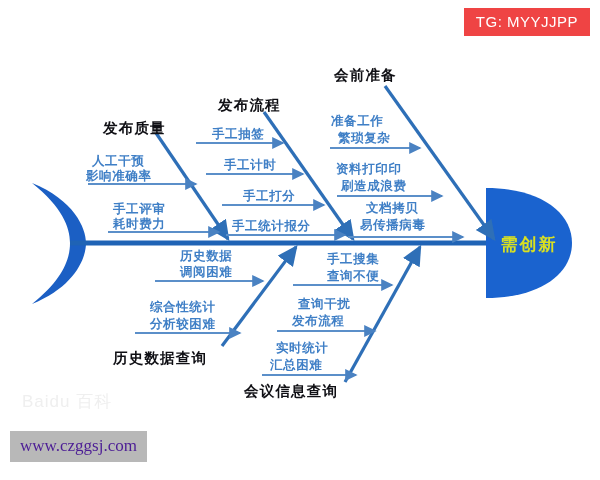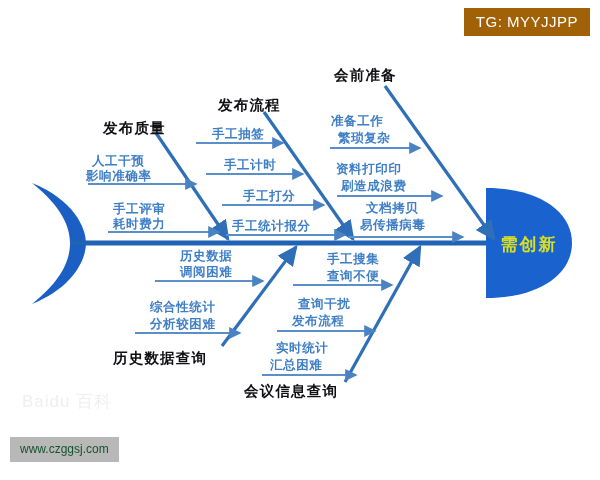--- a/index.html
+++ b/index.html
@@ -9,35 +9,35 @@
     font-family:"Liberation Sans","DejaVu Sans",sans-serif;
     overflow:hidden;
     position:relative;
   }
   #stage{position:absolute;left:0;top:0;width:600px;height:480px;}
   svg#diagram{position:absolute;left:0;top:0;width:600px;height:480px;}
 
   .tg-badge{
     position:absolute;
     right:10px;top:8px;
-    background:#a16207;
+    background:#ef4444;
     color:#ffffff;
     font-size:15px;
     letter-spacing:.5px;
     padding:5px 12px 6px 12px;
     font-family:"Liberation Sans","DejaVu Sans",sans-serif;
   }
   .url-badge{
     position:absolute;
     left:10px;bottom:18px;
     background:#b8b8b8;
-    color:#14532d;
-    font-size:12px;
+    color:#4c1d95;
+    font-size:17px;
     padding:5px 10px 6px 10px;
-    font-family:Liberation Sans, sans-serif;
+    font-family:Liberation Serif, serif;
   }
   .baidu-wm{
     position:absolute;
     left:22px;top:390px;
     color:#efefef;
     font-size:17px;
     letter-spacing:1px;
     font-family:"Liberation Sans","DejaVu Sans",sans-serif;
     user-select:none;
   }

